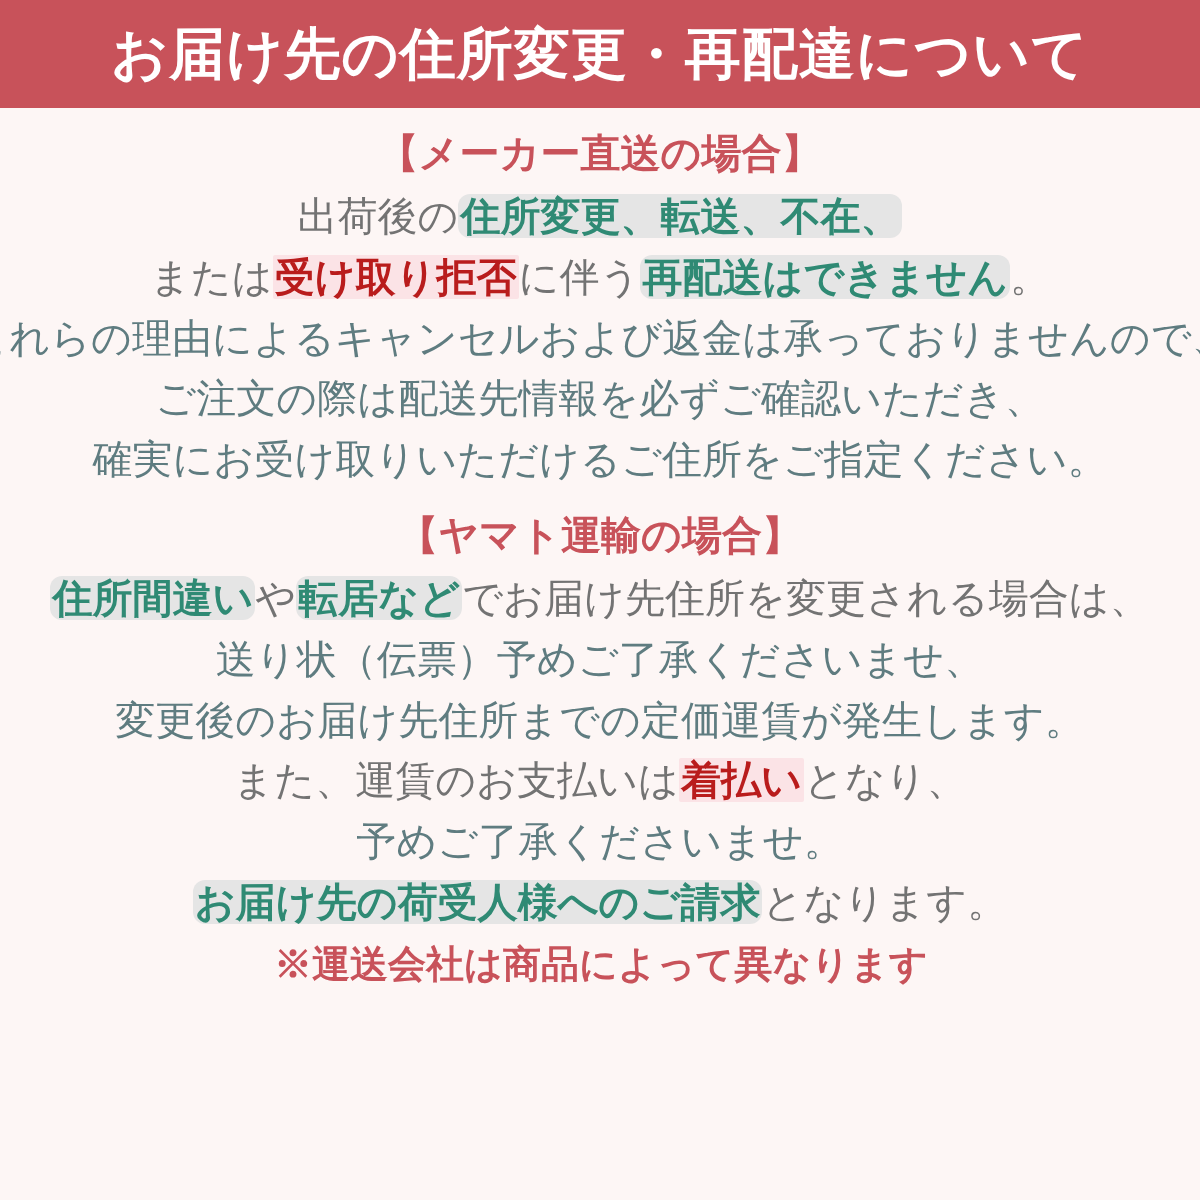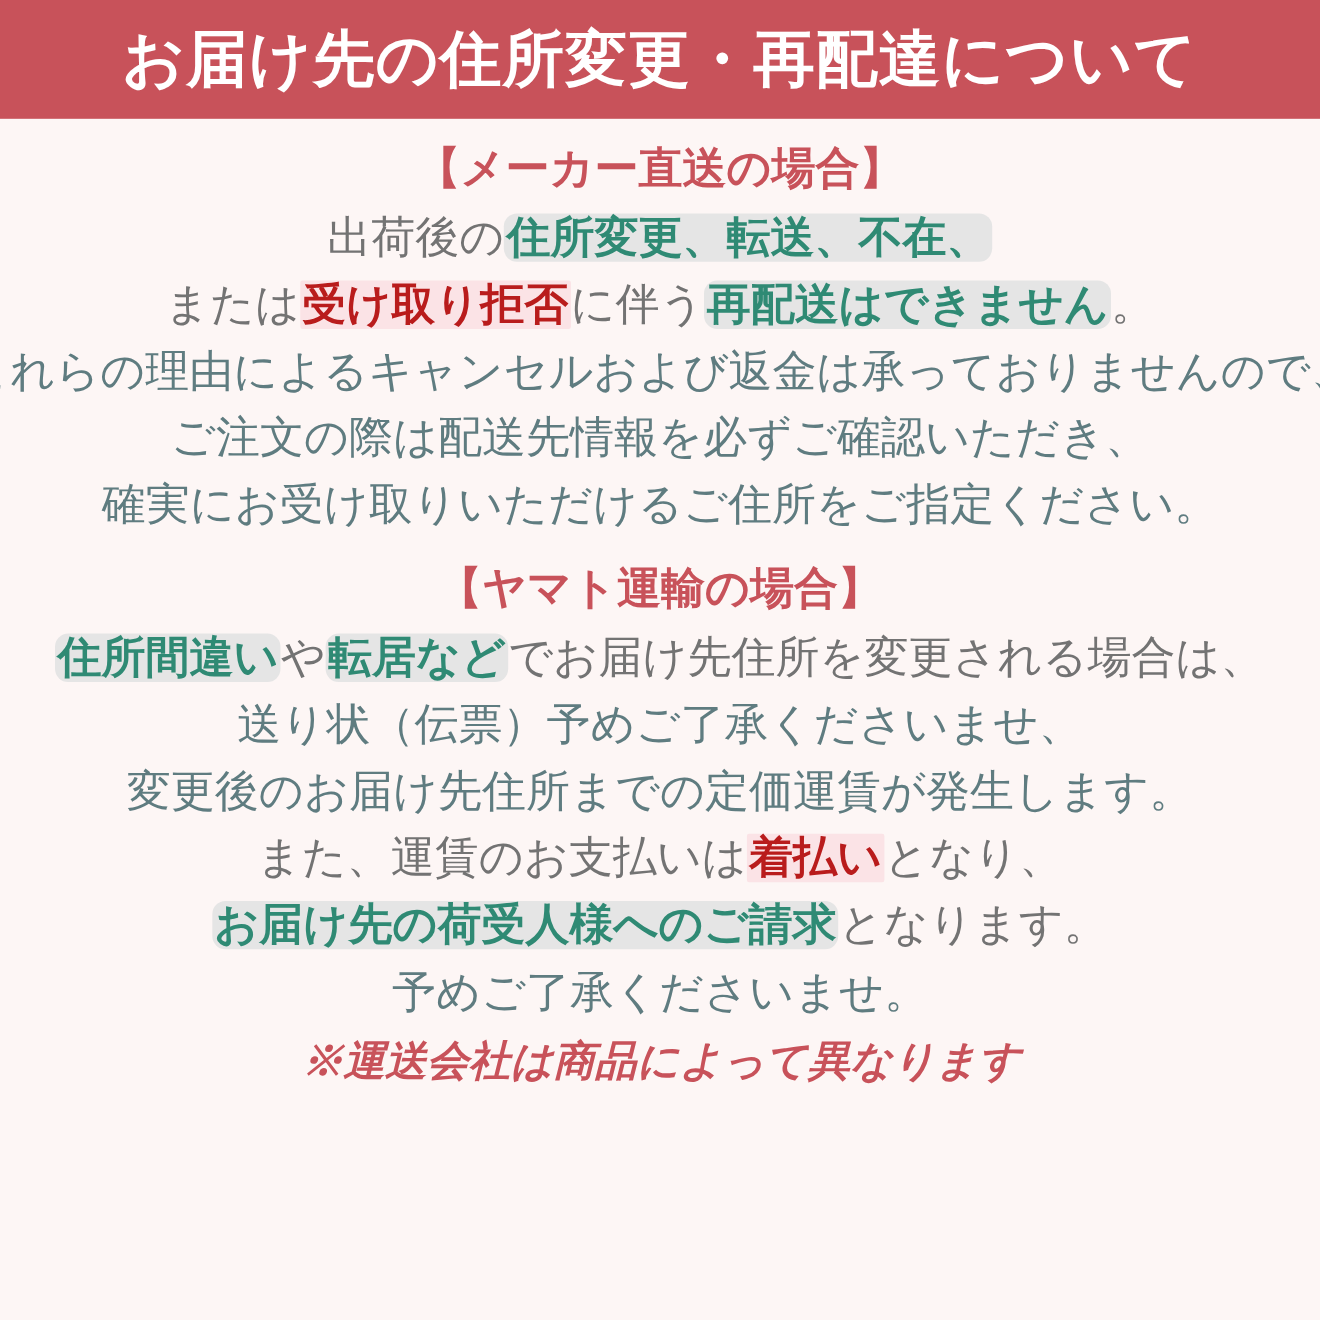--- a/index.html
+++ b/index.html
@@ -83,21 +83,20 @@
   .plain-dark {
     color: #737373;
   }
   .footnote {
     color: #c8525a;
     font-size: 38px;
     font-weight: bold;
     text-align: center;
     white-space: nowrap;
     margin: 6px 0 0 2px;
-    font-style: italic;
   }
   .spacer-sm { height: 6px; }
 </style>
 </head>
 <body>
 
 <div class="page">
 
   <div class="header-band">
     <div class="header-title">お届け先の住所変更・再配達について</div>
@@ -129,22 +128,22 @@
       <span class="hl-green">住所間違い</span><span class="plain-dark">や</span><span class="hl-green">転居など</span><span class="plain-dark">でお届け先住所を変更される場合は、</span>
     </p>
 
     <p class="body-line">送り状（伝票）予めご了承くださいませ、</p>
     <p class="body-line">変更後のお届け先住所までの定価運賃が発生します。</p>
 
     <p class="body-line">
       <span class="plain-dark">また、運賃のお支払いは</span><span class="hl-pink">着払い</span><span class="plain-dark">となり、</span>
     </p>
 
+    <p class="body-line">予めご了承くださいませ。</p>
+
     <p class="body-line">
       <span class="hl-green">お届け先の荷受人様へのご請求</span><span class="plain-dark">となります。</span>
     </p>
-
-    <p class="body-line">予めご了承くださいませ。</p>
 
     <p class="footnote">※運送会社は商品によって異なります</p>
 
   </div>
 </div>
 
 </body></html>

